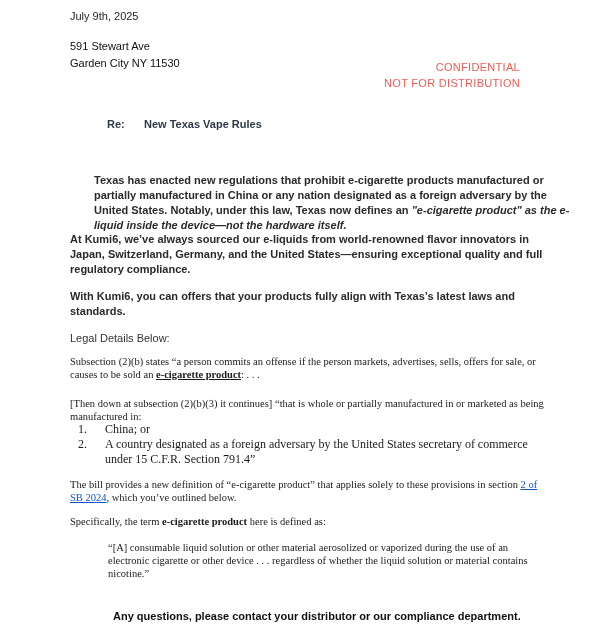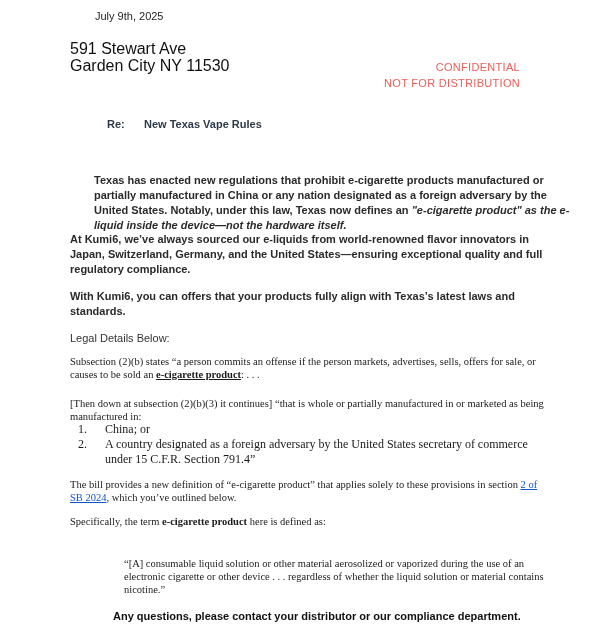--- a/index.html
+++ b/index.html
@@ -21,25 +21,24 @@
       font-family: "Liberation Serif", "DejaVu Serif", serif;
     }
     .abs {
       position: absolute;
     }
     .date {
       left: 70px;
       top: 10px;
       font-size: 11px;
       color: #1f1f1f;
-      margin-left: 25px;
     }
     .addr {
       left: 70px;
-      font-size: 16px;
+      font-size: 11px;
       color: #111;
     }
     .addr1 { top: 40px; }
     .addr2 { top: 57px; }
     .conf {
       right: 96px;
       font-size: 11px;
       color: #e8605a;
       letter-spacing: 0.3px;
       text-align: right;
@@ -108,21 +107,21 @@
     }
     .s3 { top: 478px; }
     .s4 { top: 515px; }
     .quote {
       left: 108px;
       top: 541px;
       width: 420px;
       font-size: 10.5px;
       line-height: 13px;
       color: #1a1a1a;
-      margin: 16px;
+      margin: 0;
     }
     .closing {
       left: 70px;
       top: 610px;
       font-size: 11px;
       font-weight: bold;
       color: #111;
       margin-left: 43px;
     }
     .underline-bold {

